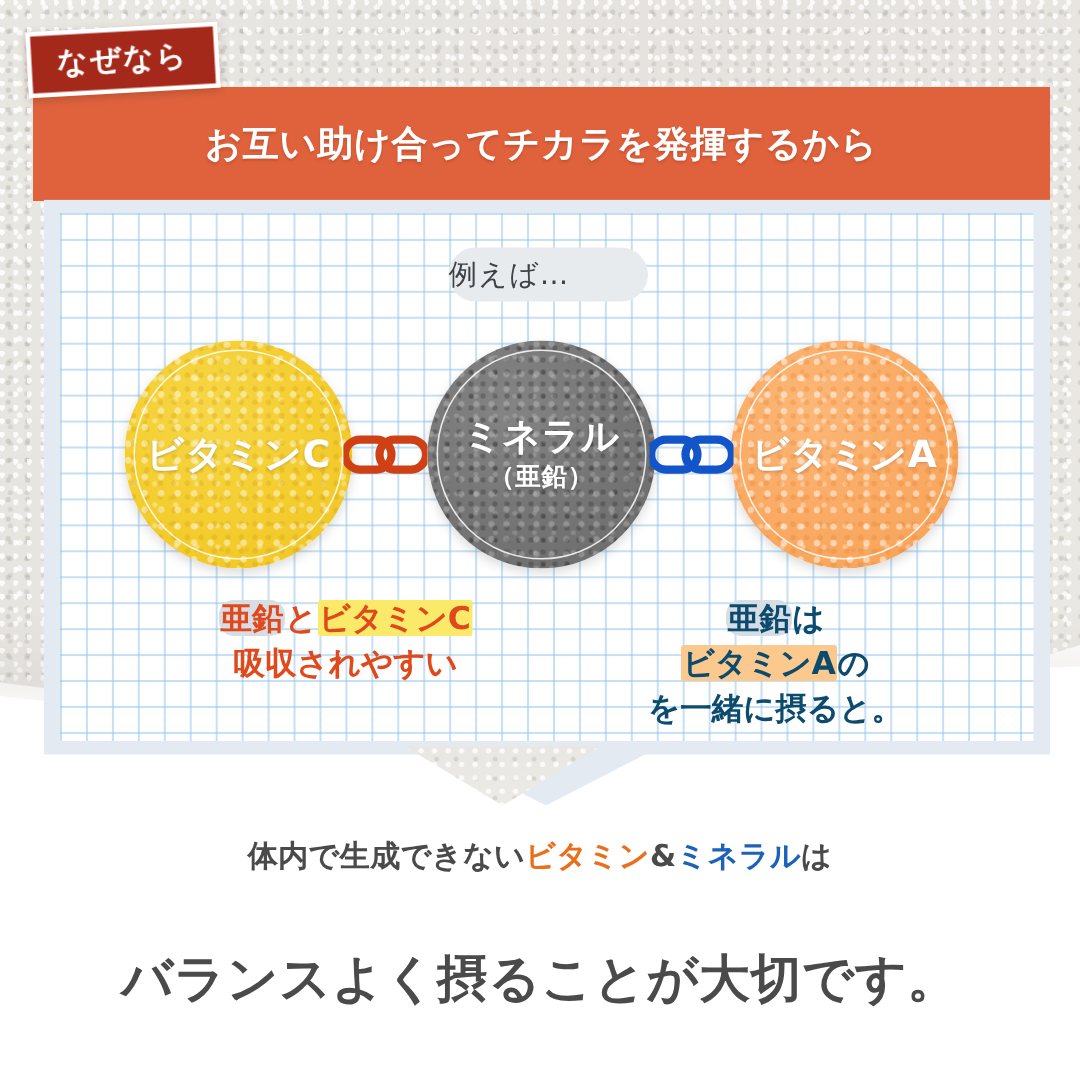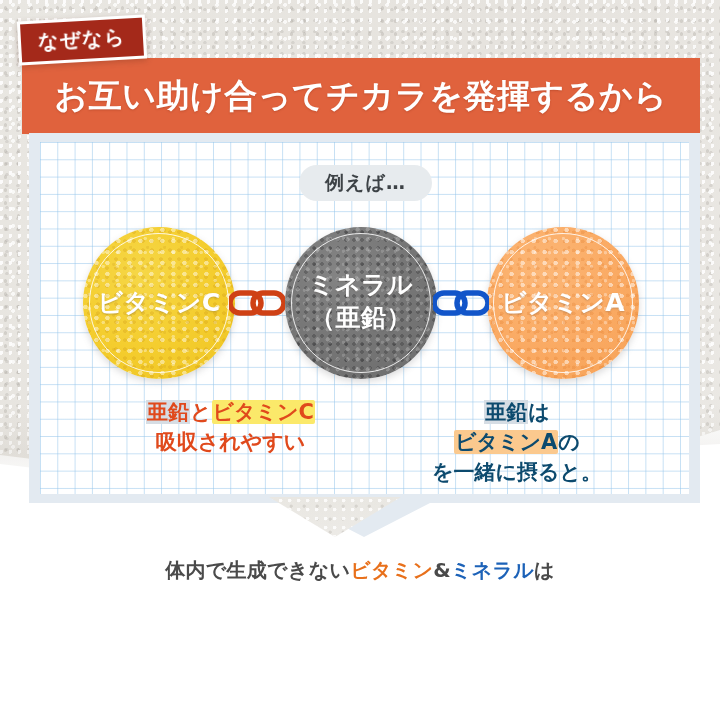--- a/index.html
+++ b/index.html
@@ -42,21 +42,21 @@
       linear-gradient(62deg,rgba(190,70,40,.12) 0 18%,rgba(255,255,255,0) 18.2% 55%,rgba(190,70,40,.10) 55.2% 78%,rgba(255,255,255,0) 78.2% 100%),
       radial-gradient(circle at 30% 35%, rgba(170,55,30,.18) 0 1.4px, transparent 1.6px),
       radial-gradient(circle at 72% 70%, rgba(170,55,30,.14) 0 1.2px, transparent 1.4px),
       linear-gradient(100deg,#e4643f 0%,#e2613c 38%,#e0located 38%,#df5f3b 100%);
     background-size:100% 100%,100% 100%,23px 23px,31px 31px,100% 100%;
     background-color:#e0623d;
   }
   .header-title{
     position:absolute;left:0;top:0;width:678px;height:76px;
     display:flex;align-items:center;justify-content:center;
-    color:#ffffff;font-weight:700;font-size:33px;letter-spacing:.5px;
+    color:#ffffff;font-weight:700;font-size:24px;letter-spacing:.5px;
     text-shadow:0 1px 2px rgba(140,50,25,.35);
     white-space:nowrap;
   }
 
   
   .badge-wrap{
     position:absolute;left:18px;top:18px;
     transform:rotate(-3.2deg);
     filter:drop-shadow(0 2px 3px rgba(90,40,25,.28));
   }
@@ -89,22 +89,22 @@
       radial-gradient(circle at 70% 70%, rgba(155,150,143,.25) 0 1.4px, transparent 1.8px),
       linear-gradient(180deg,#e9e7e2 0%,#edebe7 100%);
     background-size:9px 9px,13px 13px,100% 100%;
     clip-path:polygon(0 0,132px 0,66px 40px);
   }
 
   
   .pill{
     position:absolute;left:299px;top:165px;width:133px;height:36px;
     background:#e7ebee;border-radius:18px;
-    display:flex;align-items:center;justify-content:center;
-    color:#3d4246;font-weight:700;font-size:19px;letter-spacing:1px;
+    display:flex;align-items:center;justify-content:flex-start;
+    color:#3d4246;font-weight:400;font-size:19px;letter-spacing:1px;
   }
 
   
   .circle{
     position:absolute;width:152px;height:152px;border-radius:50%;
     display:flex;flex-direction:column;align-items:center;justify-content:center;
     color:#ffffff;font-weight:700;text-align:center;
     box-shadow:0 3px 7px rgba(90,90,95,.22);
   }
   .circle::after{
@@ -135,32 +135,32 @@
     left:487px;top:227px;
     background:
       radial-gradient(circle at 24% 28%, rgba(255,255,255,.5) 0 2px, transparent 2.4px),
       radial-gradient(circle at 64% 60%, rgba(225,125,45,.28) 0 1.7px, transparent 2.1px),
       radial-gradient(circle at 46% 84%, rgba(255,255,255,.33) 0 1.5px, transparent 1.9px),
       radial-gradient(circle at 82% 22%, rgba(222,120,40,.22) 0 1.3px, transparent 1.7px),
       radial-gradient(circle at 36% 30%, #fcb777 0%, #faaa63 52%, #f6a257 100%);
     background-size:11px 11px,9px 9px,14px 14px,17px 17px,100% 100%;
   }
   .circle-label{font-size:25px;line-height:1.15;letter-spacing:.5px;text-shadow:0 1px 2px rgba(80,70,60,.28);}
-  .circle-sub{font-size:25px;line-height:1.3;margin-top:2px;letter-spacing:.5px;text-shadow:0 1px 2px rgba(60,60,60,.3);}
+  .circle-sub{font-size:17px;line-height:1.3;margin-top:2px;letter-spacing:.5px;text-shadow:0 1px 2px rgba(60,60,60,.3);}
 
   
   .chain{position:absolute;width:56px;height:32px;}
   .chain-left{left:229px;top:287px;}
   .chain-right{left:433px;top:287px;}
 
   
   .caption{position:absolute;font-weight:700;line-height:1.42;font-size:21px;text-align:center;white-space:nowrap;}
   .caption-left{left:146px;top:398px;color:#e0491c;}
   .caption-right{left:432px;top:398px;color:#1b55c4;}
-  .hl-gray{background:#d6dde4;padding:0 1px;border-radius:0;}
+  .hl-gray{background:#d6dde4;padding:0 1px;border-radius:10px;}
   .hl-yellow{background:#fbe96a;padding:0 1px;border-radius:2px;}
   .hl-orange{background:#fbc98e;padding:0 1px;border-radius:2px;}
 
   
   .concl{position:absolute;left:0;width:720px;text-align:center;white-space:nowrap;}
   .concl-1{top:557px;font-size:20px;font-weight:700;color:#4a4a4a;letter-spacing:.3px;}
   .concl-2{top:630px;font-size:34px;font-weight:700;color:#4a4a4a;letter-spacing:.3px;}
   .txt-orange{color:#e8701b;}
   .txt-blue{color:#1c62b8;}
 </style>
@@ -216,14 +216,15 @@
       <div><span class="hl-gray">亜鉛</span><span>と</span><span class="hl-yellow">ビタミンC</span></div>
       <div><span>吸収されやすい</span></div>
     </div>
   <div class="caption caption-right" style="color: #0c4a6e;">
       <div><span class="hl-gray">亜鉛</span><span>は</span></div>
       <div><span class="hl-orange">ビタミンA</span><span>の</span></div>
       <div><span>を一緒に摂ると。</span></div>
     </div>
 
   <div class="concl concl-1"><span>体内で生成できない</span><span class="txt-orange">ビタミン</span><span>&amp;</span><span class="txt-blue">ミネラル</span><span>は</span></div>
+  <div class="concl concl-2"><span>バランスよく摂ることが大切です。</span></div>
 
 </div>
 
 </body></html>

